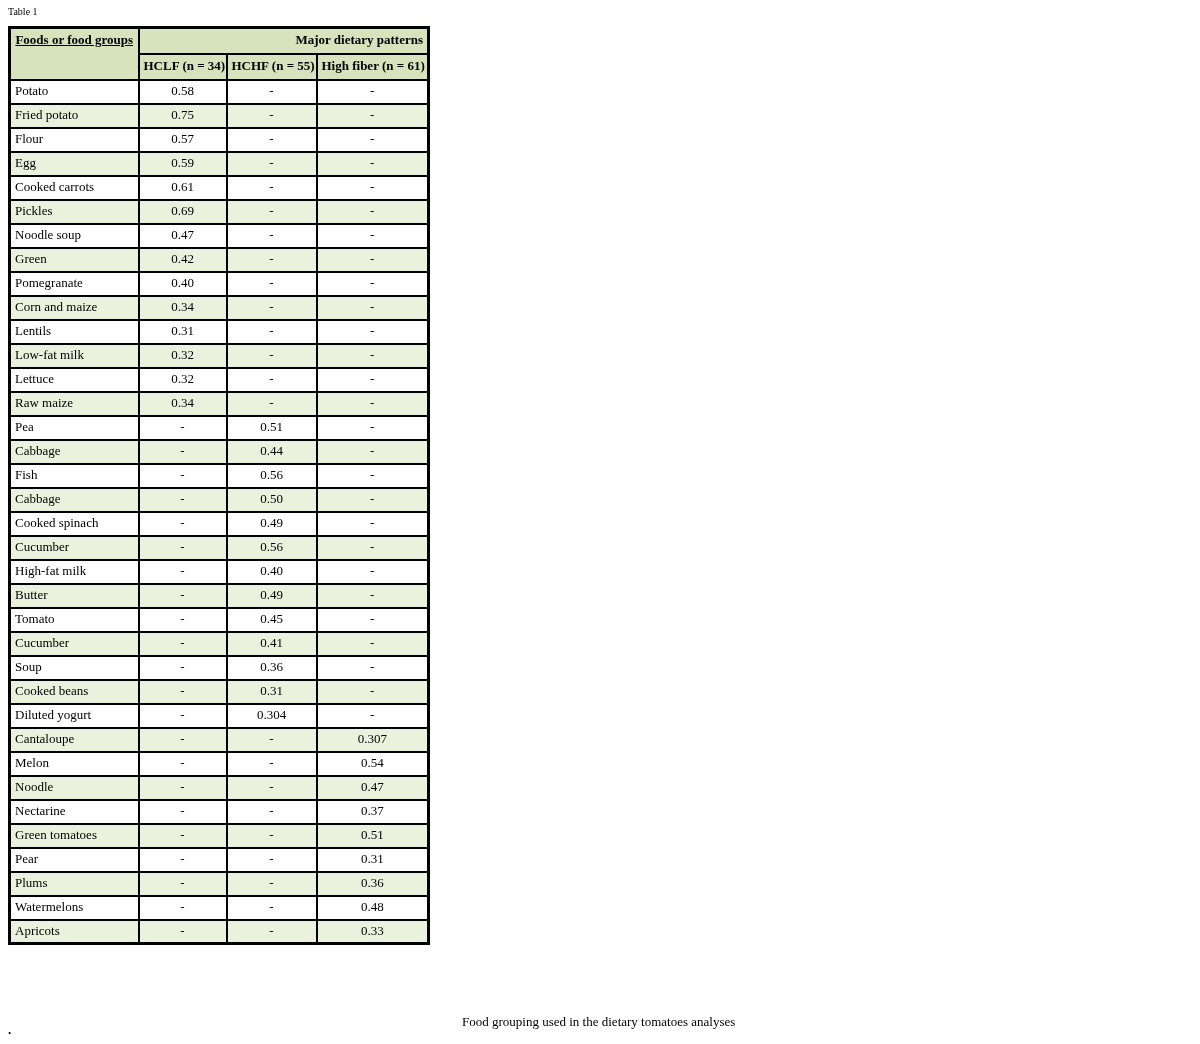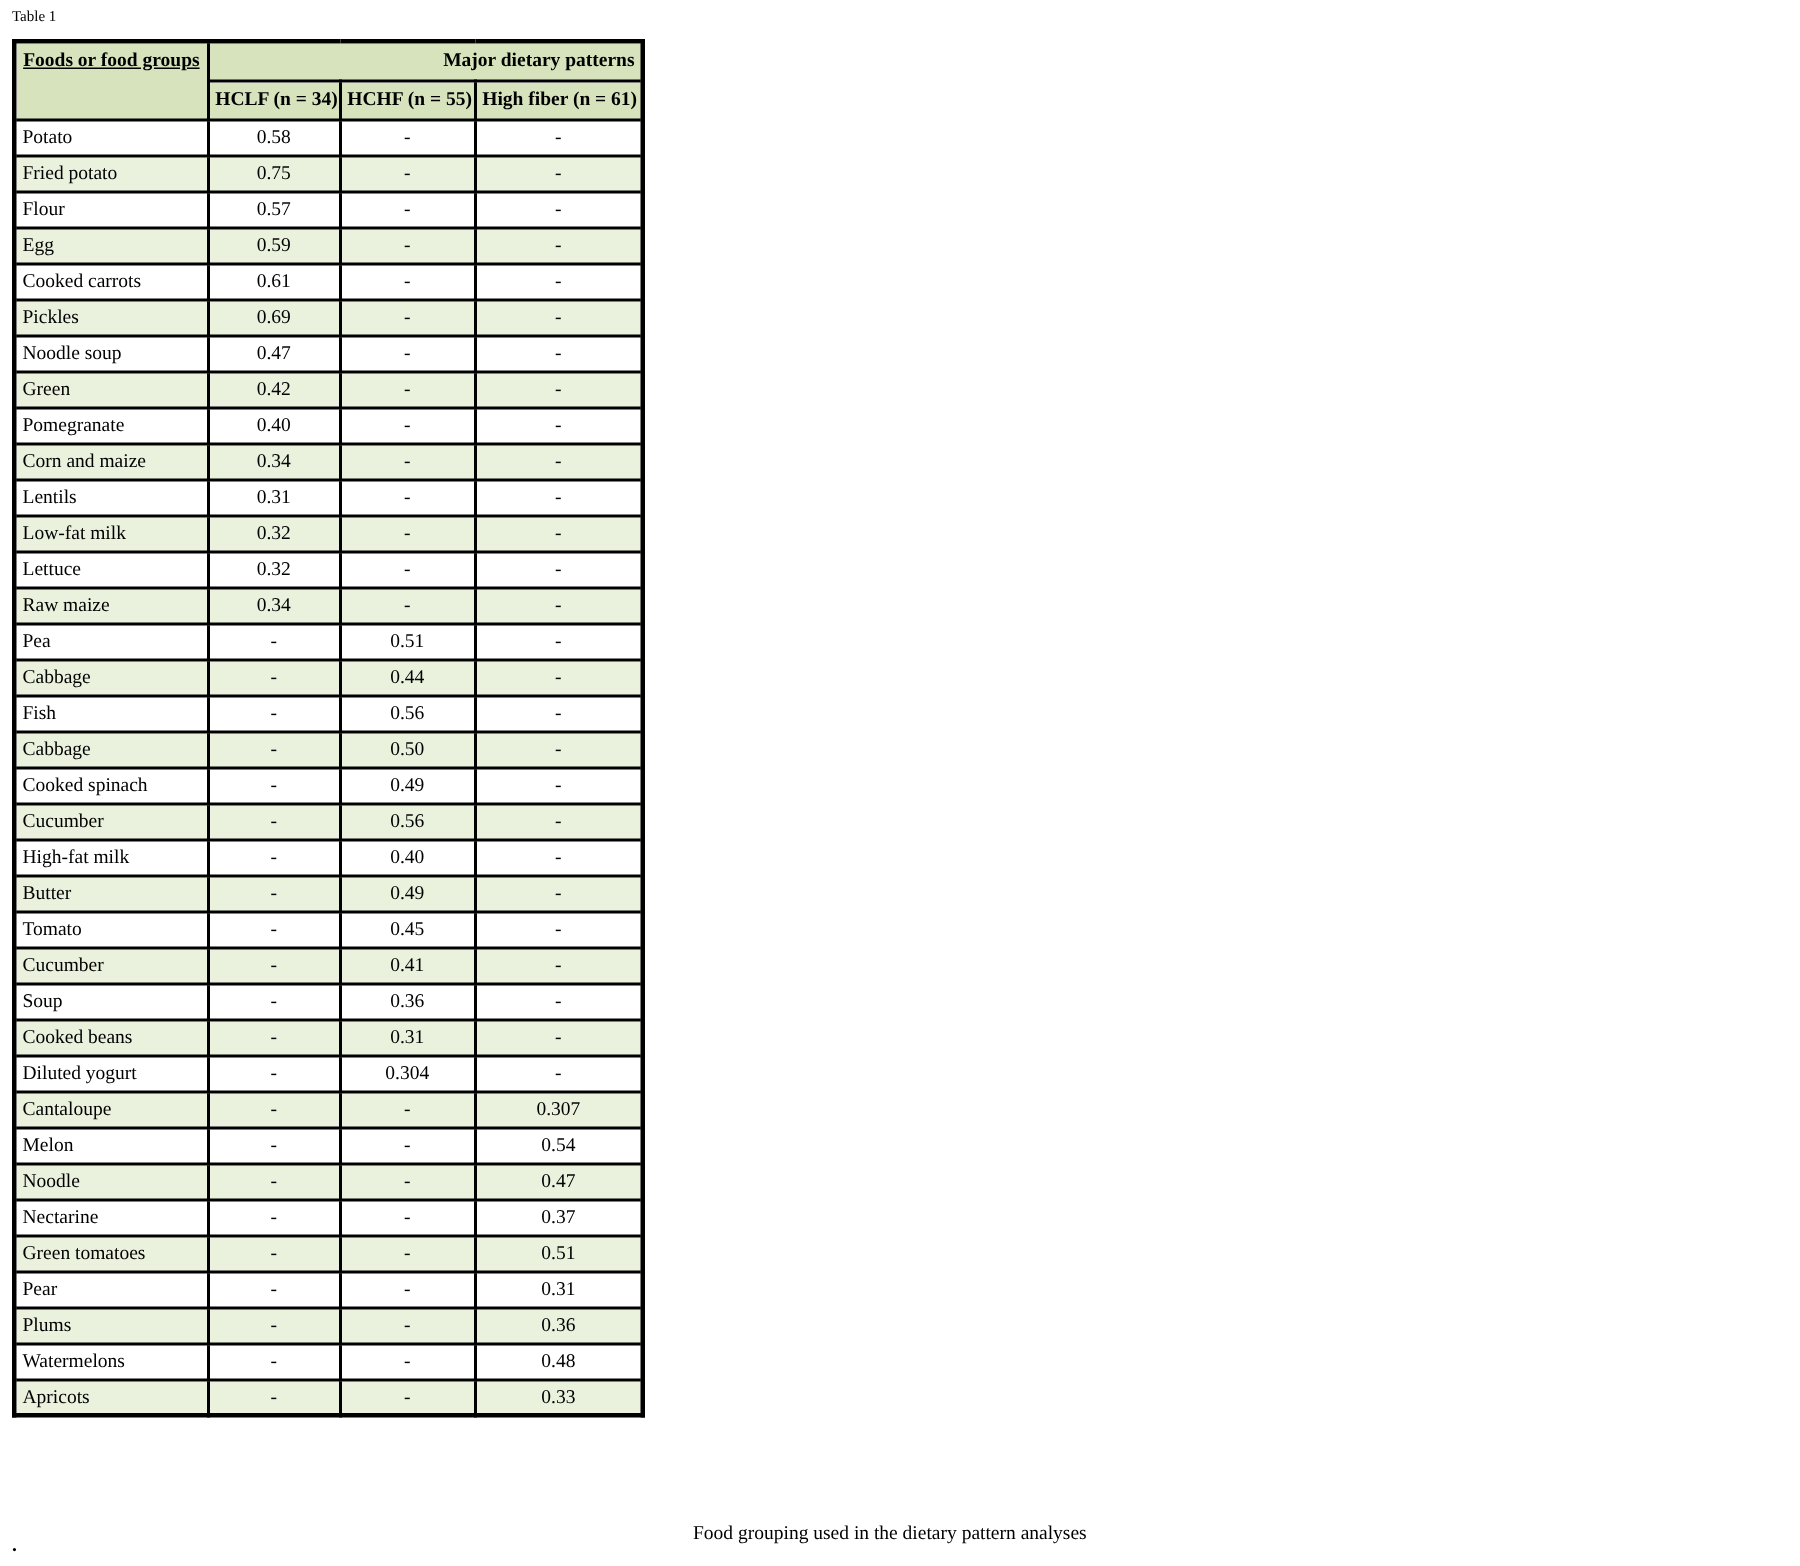--- a/index.html
+++ b/index.html
@@ -344,15 +344,15 @@
 
   <tr>
     <td class="food">Apricots</td>
     <td class="val">-</td>
     <td class="val">-</td>
     <td class="val">0.33</td>
   </tr>
 </tbody>
 </table>
 
-<div class="caption">Food grouping used in the dietary pattern analyses</div>
+<div class="caption">Food grouping used in the dietary tomatoes analyses</div>
 
 <div class="trailing-period">.</div>
 
 </body></html>

